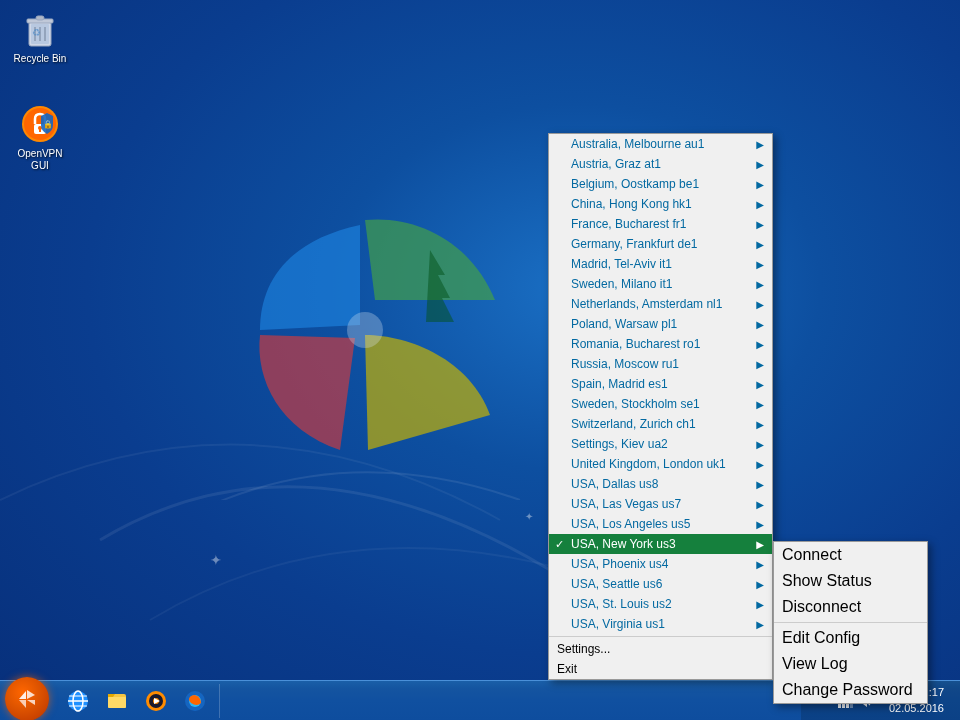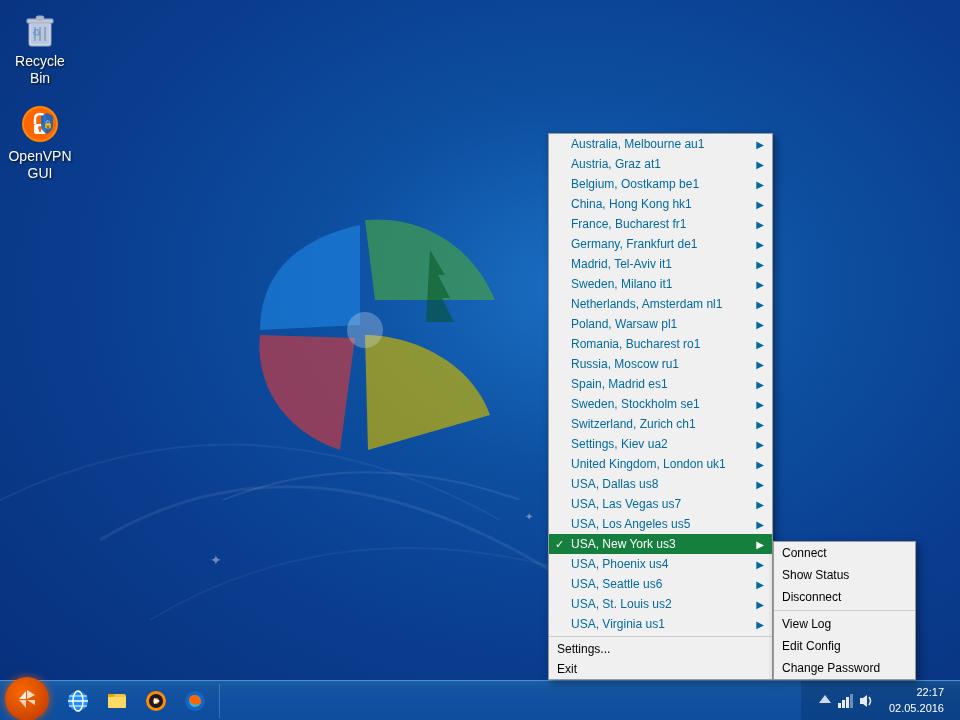--- a/index.html
+++ b/index.html
@@ -46,21 +46,21 @@
       width: 40px;
       height: 40px;
       display: flex;
       align-items: center;
       justify-content: center;
       margin-bottom: 4px;
     }
 
     .icon-label {
       color: white;
-      font-size: 14px;
+      font-size: 10px;
       text-align: center;
       text-shadow: 1px 1px 2px rgba(0,0,0,0.8);
       line-height: 1.2;
     }
 
     
     .context-menu-main {
       position: absolute;
       left: 548px;
       top: 133px;
@@ -110,26 +110,26 @@
       padding: 3px 8px 3px 8px;
       cursor: pointer;
       color: #000;
     }
 
     
     .context-submenu {
       position: absolute;
       left: 773px;
       top: 541px;
-      width: 143px;
+      width: 155px;
       background: #f0f0f0;
       border: 1px solid #999;
       box-shadow: 3px 3px 8px rgba(0,0,0,0.4);
       z-index: 101;
-      font-size: 12px;
+      font-size: 16px;
     }
 
     .submenu-item {
       display: flex;
       align-items: center;
       padding: 4px 8px;
       cursor: pointer;
       color: #000;
     }
 
@@ -422,24 +422,24 @@
       <span>Connect</span>
     </div>
     <div class="submenu-item">
       <span>Show Status</span>
     </div>
     <div class="submenu-item">
       <span>Disconnect</span>
     </div>
     <div class="submenu-separator"></div>
     <div class="submenu-item">
+      <span>Edit Config</span>
+    </div>
+    <div class="submenu-item">
       <span>View Log</span>
-    </div>
-    <div class="submenu-item">
-      <span>Edit Config</span>
     </div>
     <div class="submenu-item">
       <span>Change Password</span>
     </div>
   </div>
 
   <div id="taskbar">
 
     <div class="start-button">
       <div class="start-orb">

